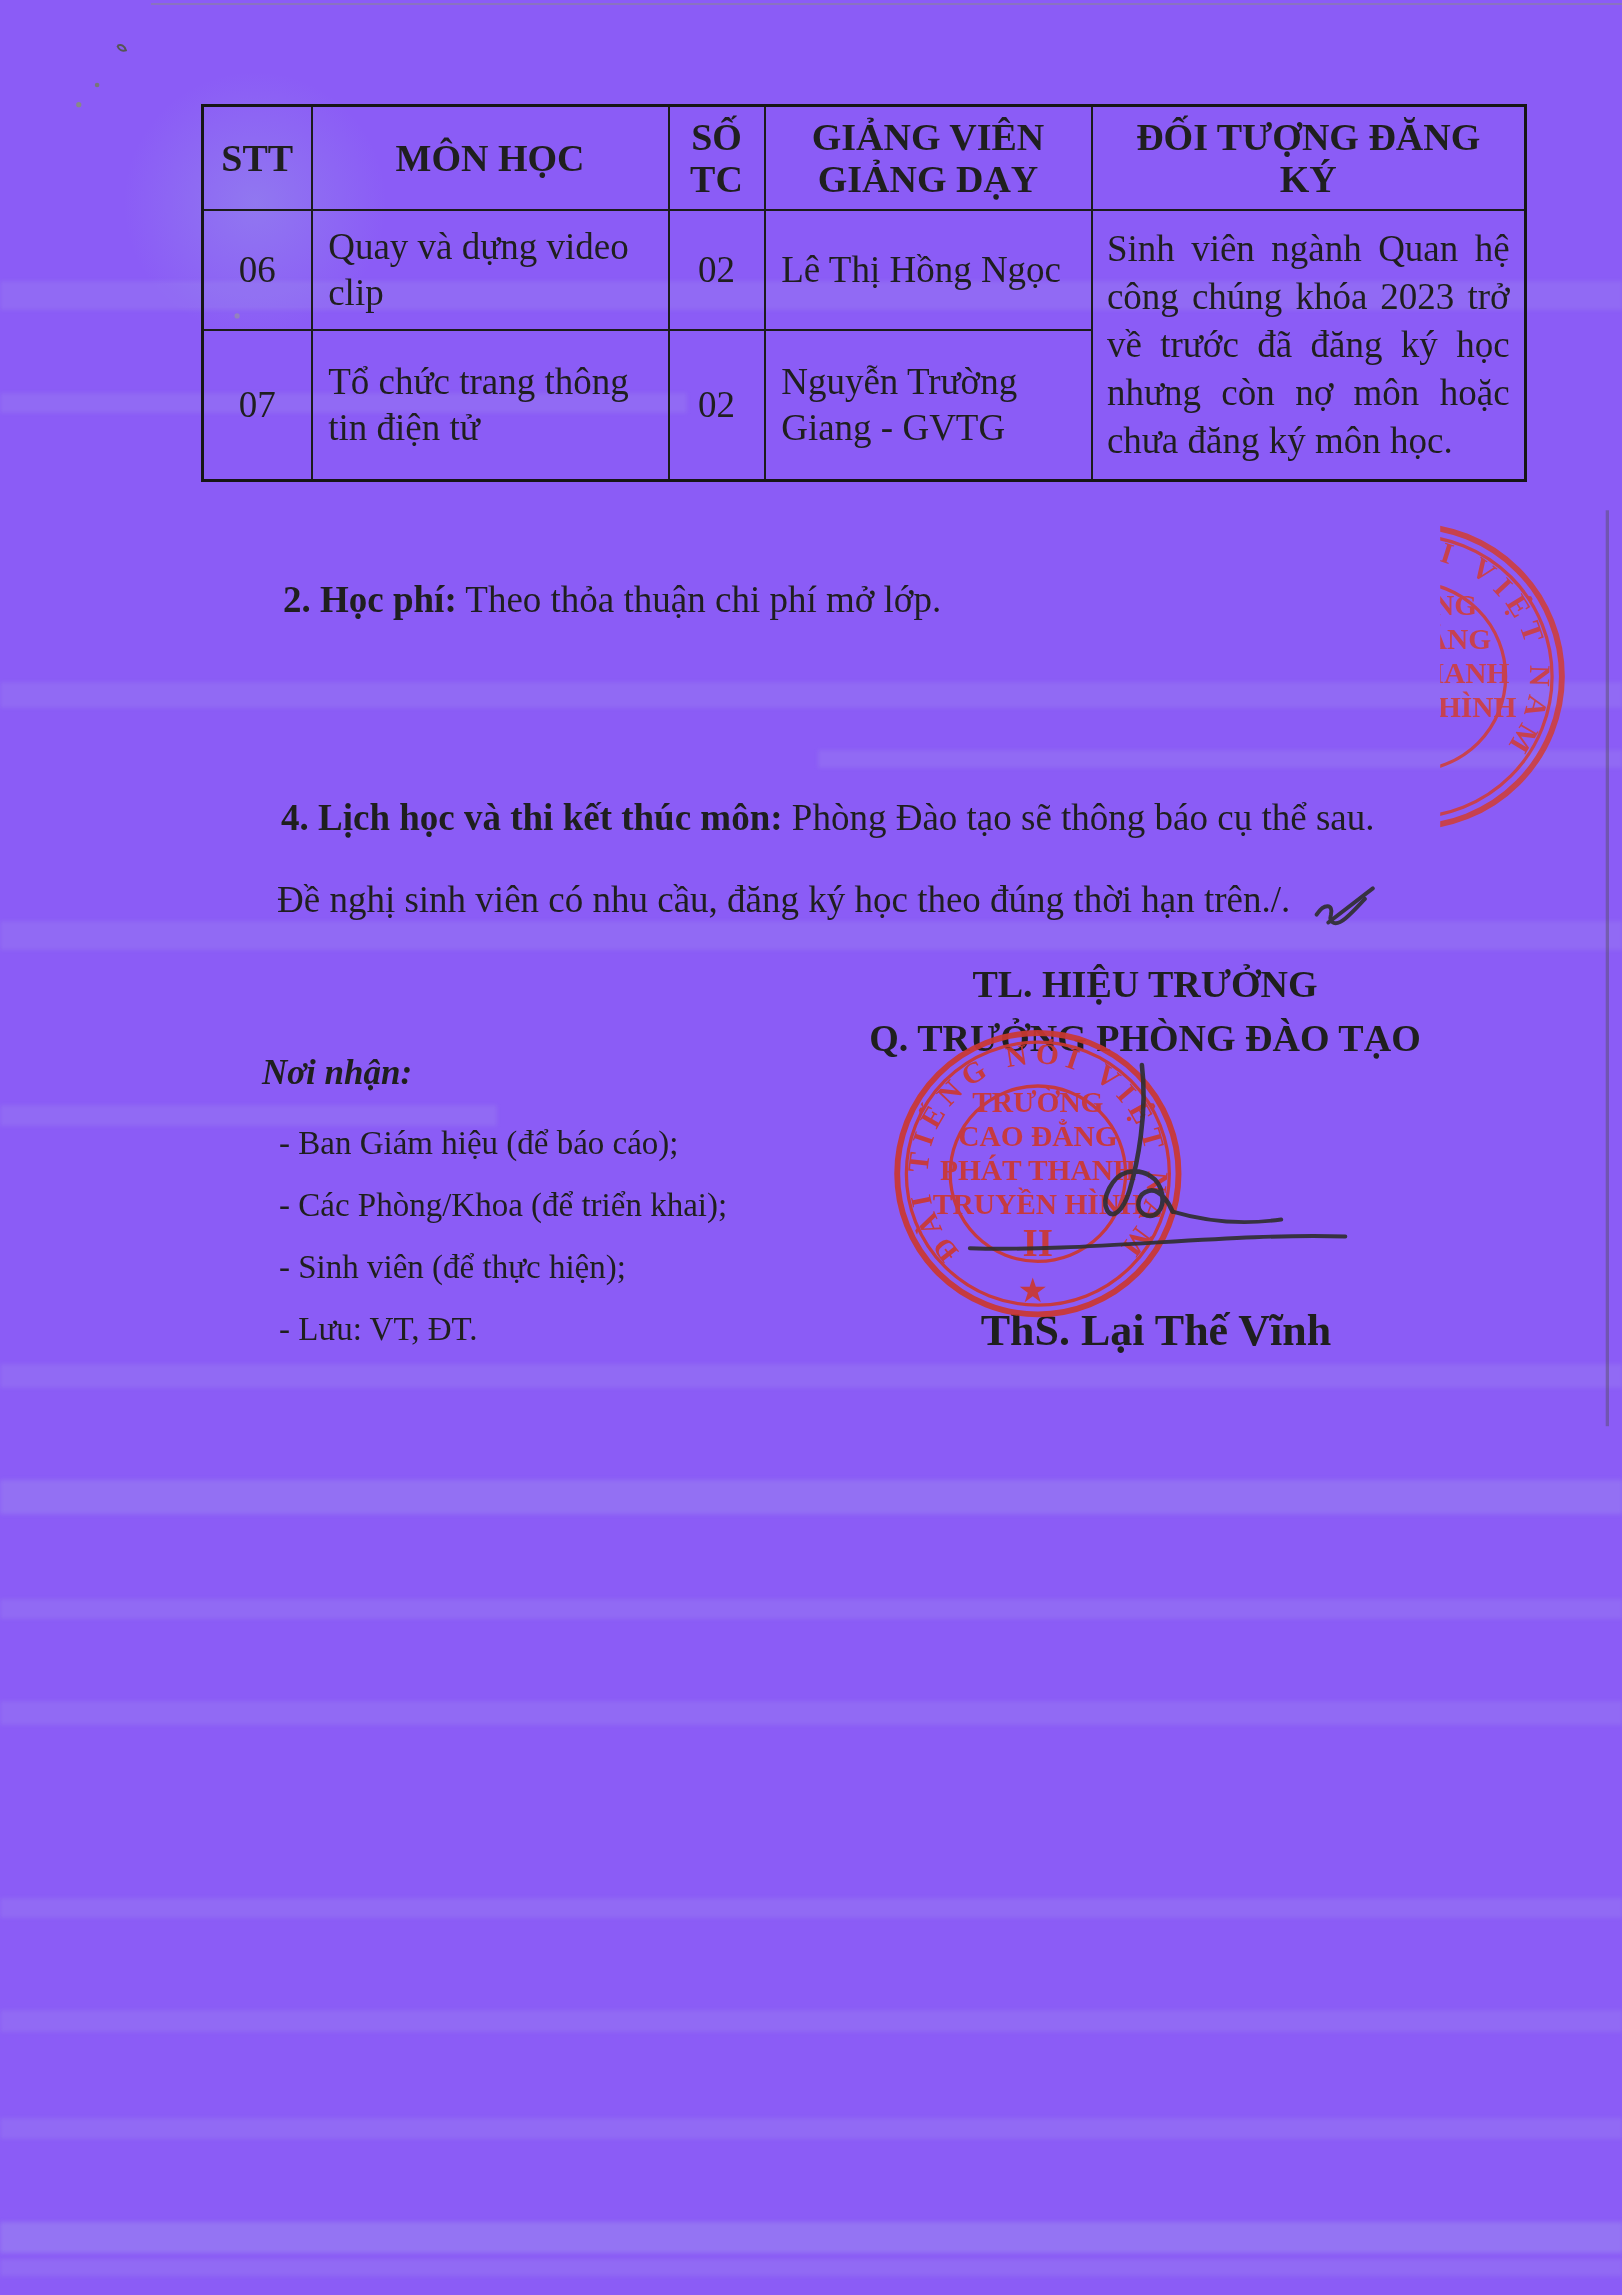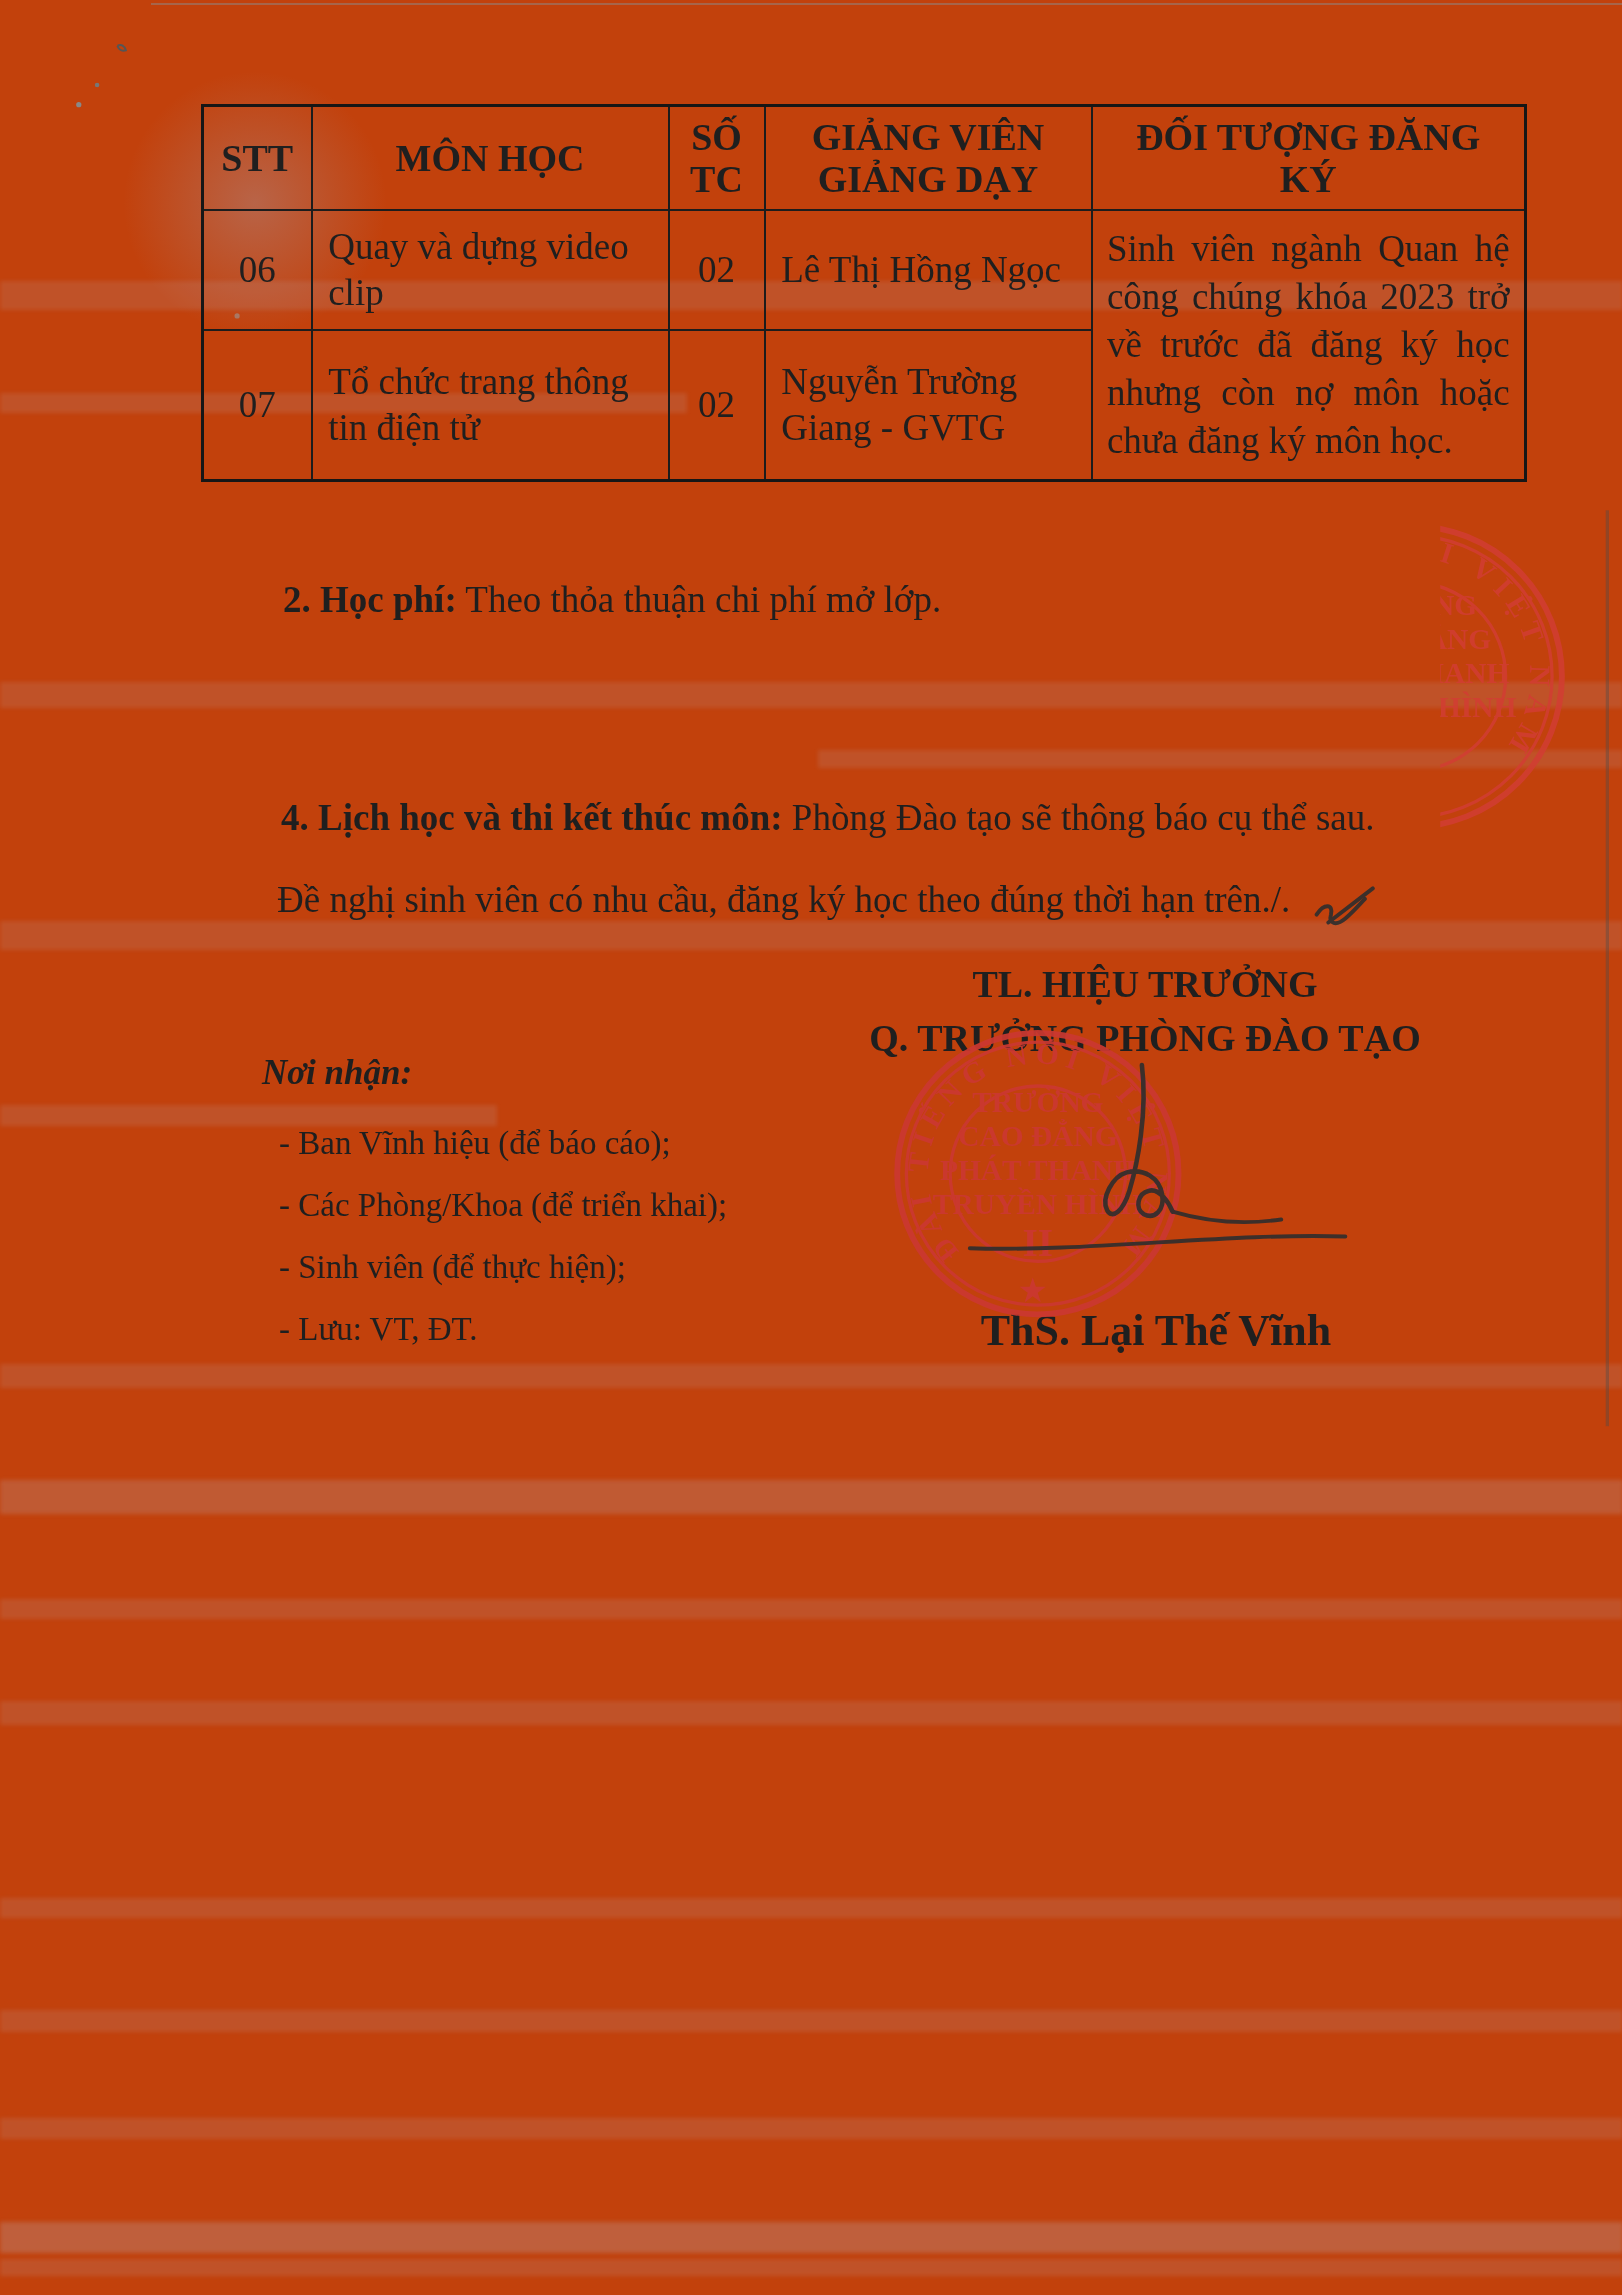--- a/index.html
+++ b/index.html
@@ -1,18 +1,18 @@
 <!DOCTYPE html>
 <html style="font-size:10.5px"><head>
 <meta charset="utf-8">
 <style>
   html,body{margin:0;padding:0;background:#e8e8e8;}
   .page{
     position:relative;width:1623px;height:2295px;overflow:hidden;
-    background:#c2410c;
+    background:#8b5cf6;
     font-family:"Liberation Serif",serif;color:#1f1f1f;
   }
   
   .smudge{position:absolute;left:72px;top:19.6px;width:366px;height:366px;
     background:radial-gradient(closest-side,rgba(160,190,225,.28),rgba(160,190,225,0) 72%);
     pointer-events:none;}
   .streak{position:absolute;background:rgba(183,204,232,.13);filter:blur(2px);pointer-events:none;}
   .topline{position:absolute;left:151px;top:2.6px;width:1471px;height:2px;background:#8a8a8a;opacity:.5;}
   
   .tbl-wrap{position:absolute;left:201px;top:104px;}
@@ -113,21 +113,21 @@
   <div class="line" style="left:277px;top:877px">Đề nghị sinh viên có nhu cầu, đăng ký học theo đúng thời hạn trên./.</div>
 
   <div class="sig-block">
     <div>TL. HIỆU TRƯỞNG</div>
     <div>Q. TRƯỞNG PHÒNG ĐÀO TẠO</div>
   </div>
   <div class="sig-name">ThS. Lại Thế Vĩnh</div>
 
   <div class="recv-label">Nơi nhận:</div>
   <div class="recv-items">
-    <div>- Ban Vĩnh hiệu (để báo cáo);</div>
+    <div>- Ban Giám hiệu (để báo cáo);</div>
     <div>- Các Phòng/Khoa (để triển khai);</div>
     <div>- Sinh viên (để thực hiện);</div>
     <div>- Lưu: VT, ĐT.</div>
   </div>
 
   <svg class="ink" width="1623" height="2295" viewBox="0 0 2480 3508">
     <defs>
       <path id="ringA" d="M -118.8 118.8 A 168 168 0 1 1 118.8 118.8" fill="none"></path>
       <path id="ringB" d="M -128 128 A 181 181 0 1 1 128 128" fill="none"></path>
       <clipPath id="clipRight">

